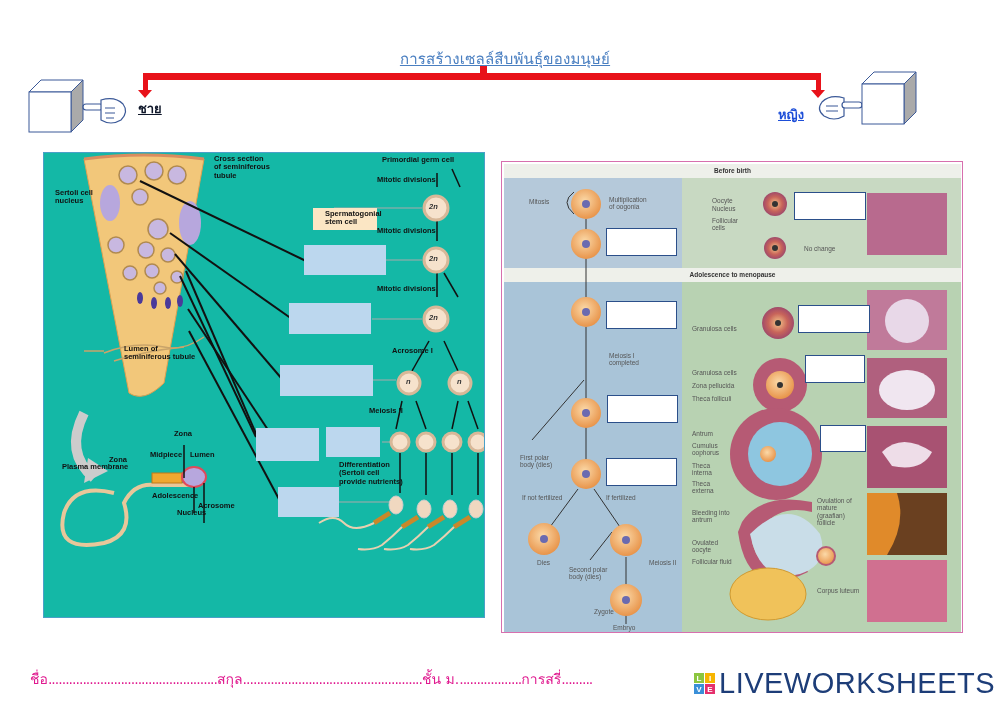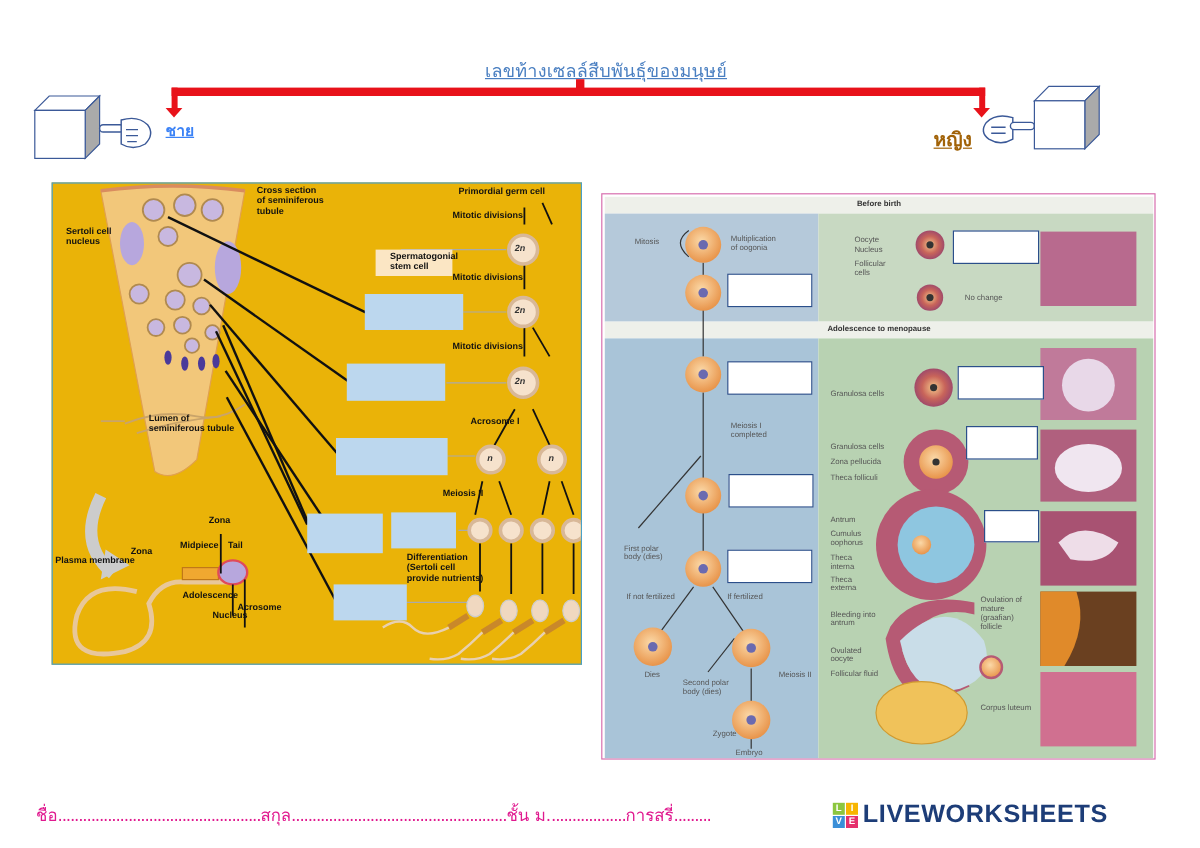--- a/index.html
+++ b/index.html
@@ -8,46 +8,46 @@
   .abs { position: absolute; }
 
   
   .main-title { left: 390px; top: 47px; width: 230px; text-align: center; font-size: 15px; color: #4a7fc1; text-decoration: underline; font-family: "DejaVu Sans", sans-serif; letter-spacing: 0.2px; }
   .bracket-h { left: 143px; top: 73px; width: 678px; height: 7px; background: #e8121a; }
   .bracket-stem { left: 480px; top: 66px; width: 7px; height: 10px; background: #e8121a; }
   .bracket-left { left: 143px; top: 73px; width: 5px; height: 20px; background: #e8121a; }
   .bracket-right { left: 816px; top: 73px; width: 5px; height: 20px; background: #e8121a; }
   .arrow-left { left: 138px; top: 90px; width: 0; height: 0; border-left: 7px solid transparent; border-right: 7px solid transparent; border-top: 8px solid #e8121a; }
   .arrow-right { left: 811px; top: 90px; width: 0; height: 0; border-left: 7px solid transparent; border-right: 7px solid transparent; border-top: 8px solid #e8121a; }
-  .label-male { left: 138px; top: 98px; font-size: 13px; font-weight: bold; color: #3b82f6; text-decoration: underline; font-family: "DejaVu Sans", sans-serif; }
-  .label-female { left: 778px; top: 104px; font-size: 16px; font-weight: bold; color: #a16207; text-decoration: underline; font-family: "DejaVu Sans", sans-serif; }
+  .label-male { left: 138px; top: 98px; font-size: 13px; font-weight: bold; color: #0f172a; text-decoration: underline; font-family: "DejaVu Sans", sans-serif; }
+  .label-female { left: 778px; top: 104px; font-size: 13px; font-weight: bold; color: #1d4ed8; text-decoration: underline; font-family: "DejaVu Sans", sans-serif; }
 
   
-  .panel-left { left: 43px; top: 152px; width: 442px; height: 402px; border: 1.5px solid #4aa0c8; background: #eab308; overflow: hidden; }
+  .panel-left { left: 43px; top: 152px; width: 442px; height: 466px; border: 1.5px solid #4aa0c8; background: #14b8a6; overflow: hidden; }
   .panel-right { left: 501px; top: 161px; width: 462px; height: 472px; border: 1.5px solid #d76fae; background: #fff; overflow: hidden; }
 
   .tiny { font-size: 7.5px; font-weight: bold; color: #111; line-height: 1.1; }
   .tinyr { font-size: 6.5px; color: #555; line-height: 1.15; }
 
   
   .ans-blue { background: #bcd7ee; border: none; }
   .ans-white { background: #fff; border: 1.5px solid #2b4f8a; }
   .ans { cursor: text; }
 
   
   .footer-line { left: 30px; top: 668px; font-size: 14px; color: #e0198f; font-family: "DejaVu Sans", sans-serif; white-space: nowrap; }
   .lw-logo { left: 694px; top: 667px; display: flex; align-items: center; }
   .lw-grid { display: grid; grid-template-columns: 10px 10px; grid-template-rows: 10px 10px; gap: 1px; margin-right: 4px; }
   .lw-grid span { font-size: 8px; color: #fff; font-weight: bold; display: flex; align-items: center; justify-content: center; }
-  .lw-text { font-size: 21px; font-weight: bold; color: #1d3d78; letter-spacing: 0.5px; font-family: "Liberation Sans", sans-serif; }
+  .lw-text { font-size: 29px; font-weight: normal; color: #1d3d78; letter-spacing: 0.5px; font-family: "Liberation Sans", sans-serif; }
 </style>
 </head>
 <body>
 
-<div class="abs main-title">เลขท้างเซลล์สืบพันธุ์ของมนุษย์</div>
+<div class="abs main-title">การสร้างเซลล์สืบพันธุ์ของมนุษย์</div>
 <div class="abs bracket-stem"></div>
 <div class="abs bracket-h"></div>
 <div class="abs bracket-left"></div>
 <div class="abs bracket-right"></div>
 <div class="abs arrow-left"></div>
 <div class="abs arrow-right"></div>
 
 <svg class="abs" style="left:27px;top:78px" width="110" height="56">
   <g>
     <polygon points="2,14 14,2 56,2 44,14" fill="#fff" stroke="#3b5998" stroke-width="1"></polygon>
@@ -202,22 +202,22 @@
   <div class="abs tiny" style="left:333px;top:74px">Mitotic divisions</div>
   <div class="abs tiny" style="left:333px;top:132px">Mitotic divisions</div>
   <div class="abs tiny" style="left:348px;top:194px">Acrosome I</div>
   <div class="abs tiny" style="left:325px;top:254px">Meiosis II</div>
   <div class="abs tiny" style="left:295px;top:308px;white-space:pre">Differentiation
 (Sertoli cell
 provide nutrients)</div>
   <div class="abs tiny" style="left:130px;top:277px">Zona</div>
   <div class="abs tiny" style="left:65px;top:303px">Zona</div>
   <div class="abs tiny" style="left:106px;top:298px">Midpiece</div>
-  <div class="abs tiny" style="left:146px;top:298px">Tail</div>
-  <div class="abs tiny" style="left:2px;top:310px">Plasma membrane</div>
+  <div class="abs tiny" style="left:146px;top:298px">Lumen</div>
+  <div class="abs tiny" style="left:18px;top:310px">Plasma membrane</div>
   <div class="abs tiny" style="left:108px;top:339px">Adolescence</div>
   <div class="abs tiny" style="left:133px;top:356px">Nucleus</div>
   <div class="abs tiny" style="left:154px;top:349px">Acrosome</div>
 
   <div class="abs tiny" style="left:385px;top:50px;font-style:italic;color:#333">2n</div>
   <div class="abs tiny" style="left:385px;top:102px;font-style:italic;color:#333">2n</div>
   <div class="abs tiny" style="left:385px;top:161px;font-style:italic;color:#333">2n</div>
   <div class="abs tiny" style="left:362px;top:225px;font-style:italic;color:#333">n</div>
   <div class="abs tiny" style="left:413px;top:225px;font-style:italic;color:#333">n</div>
 

